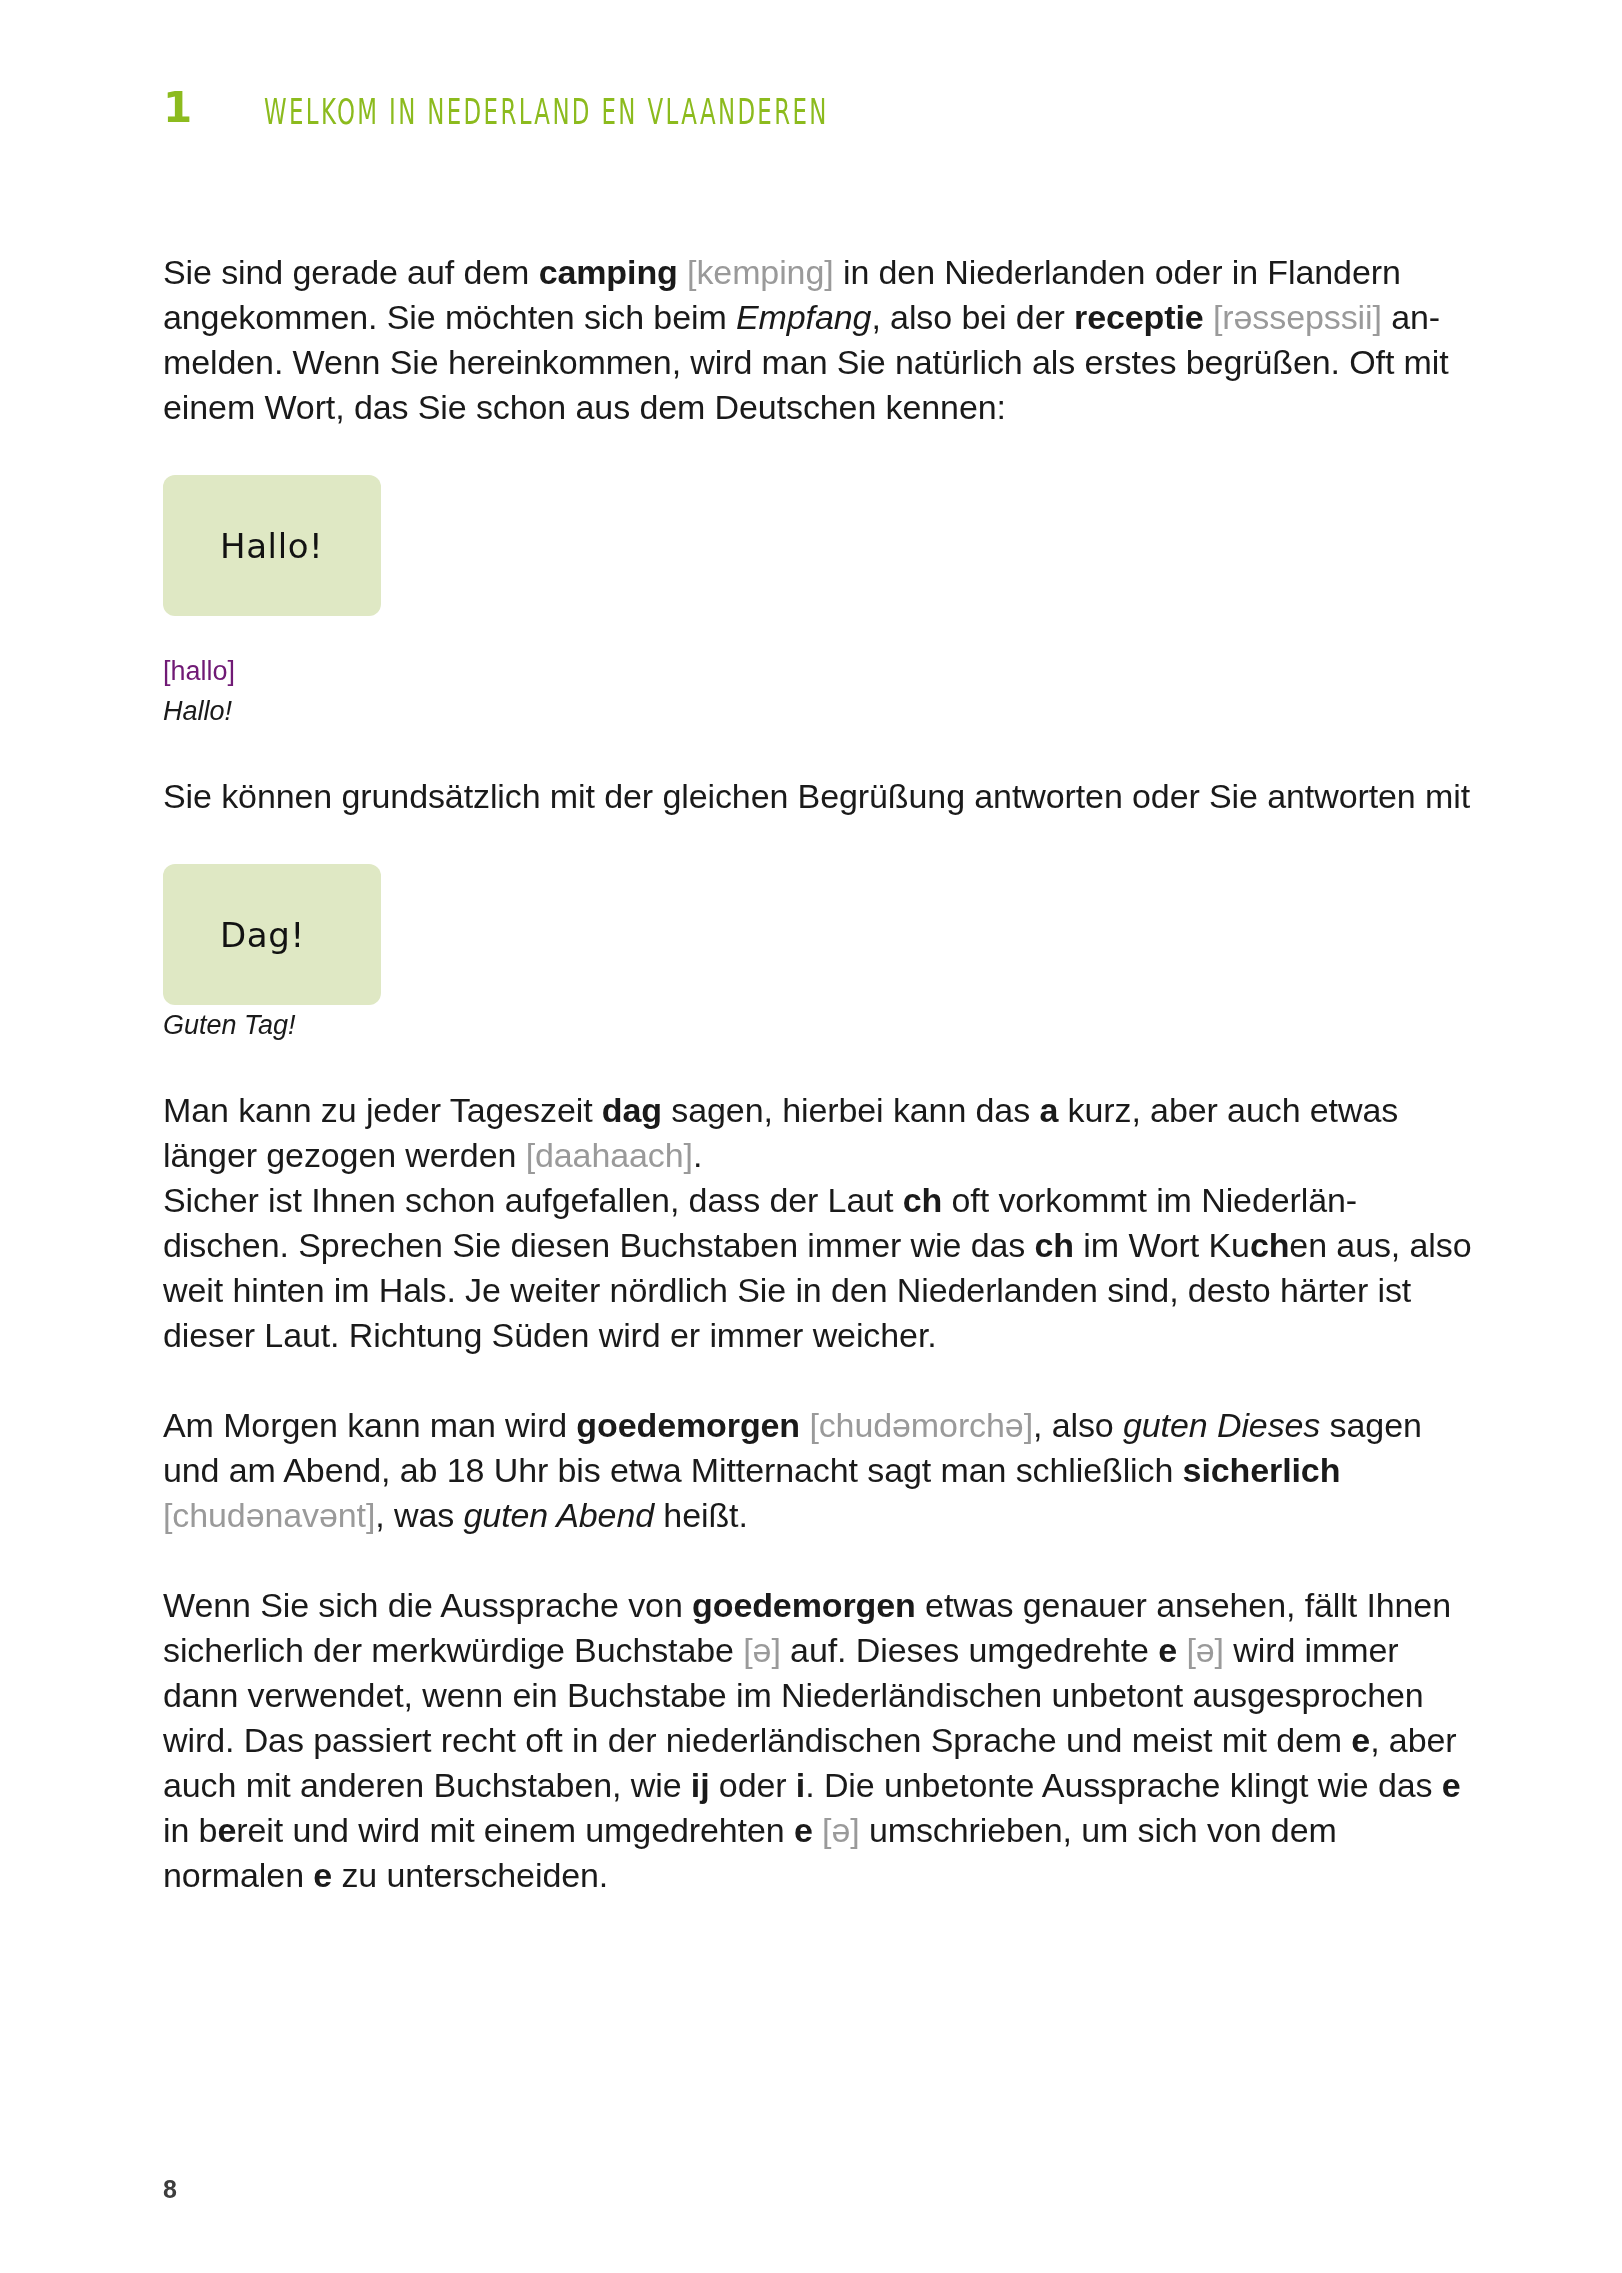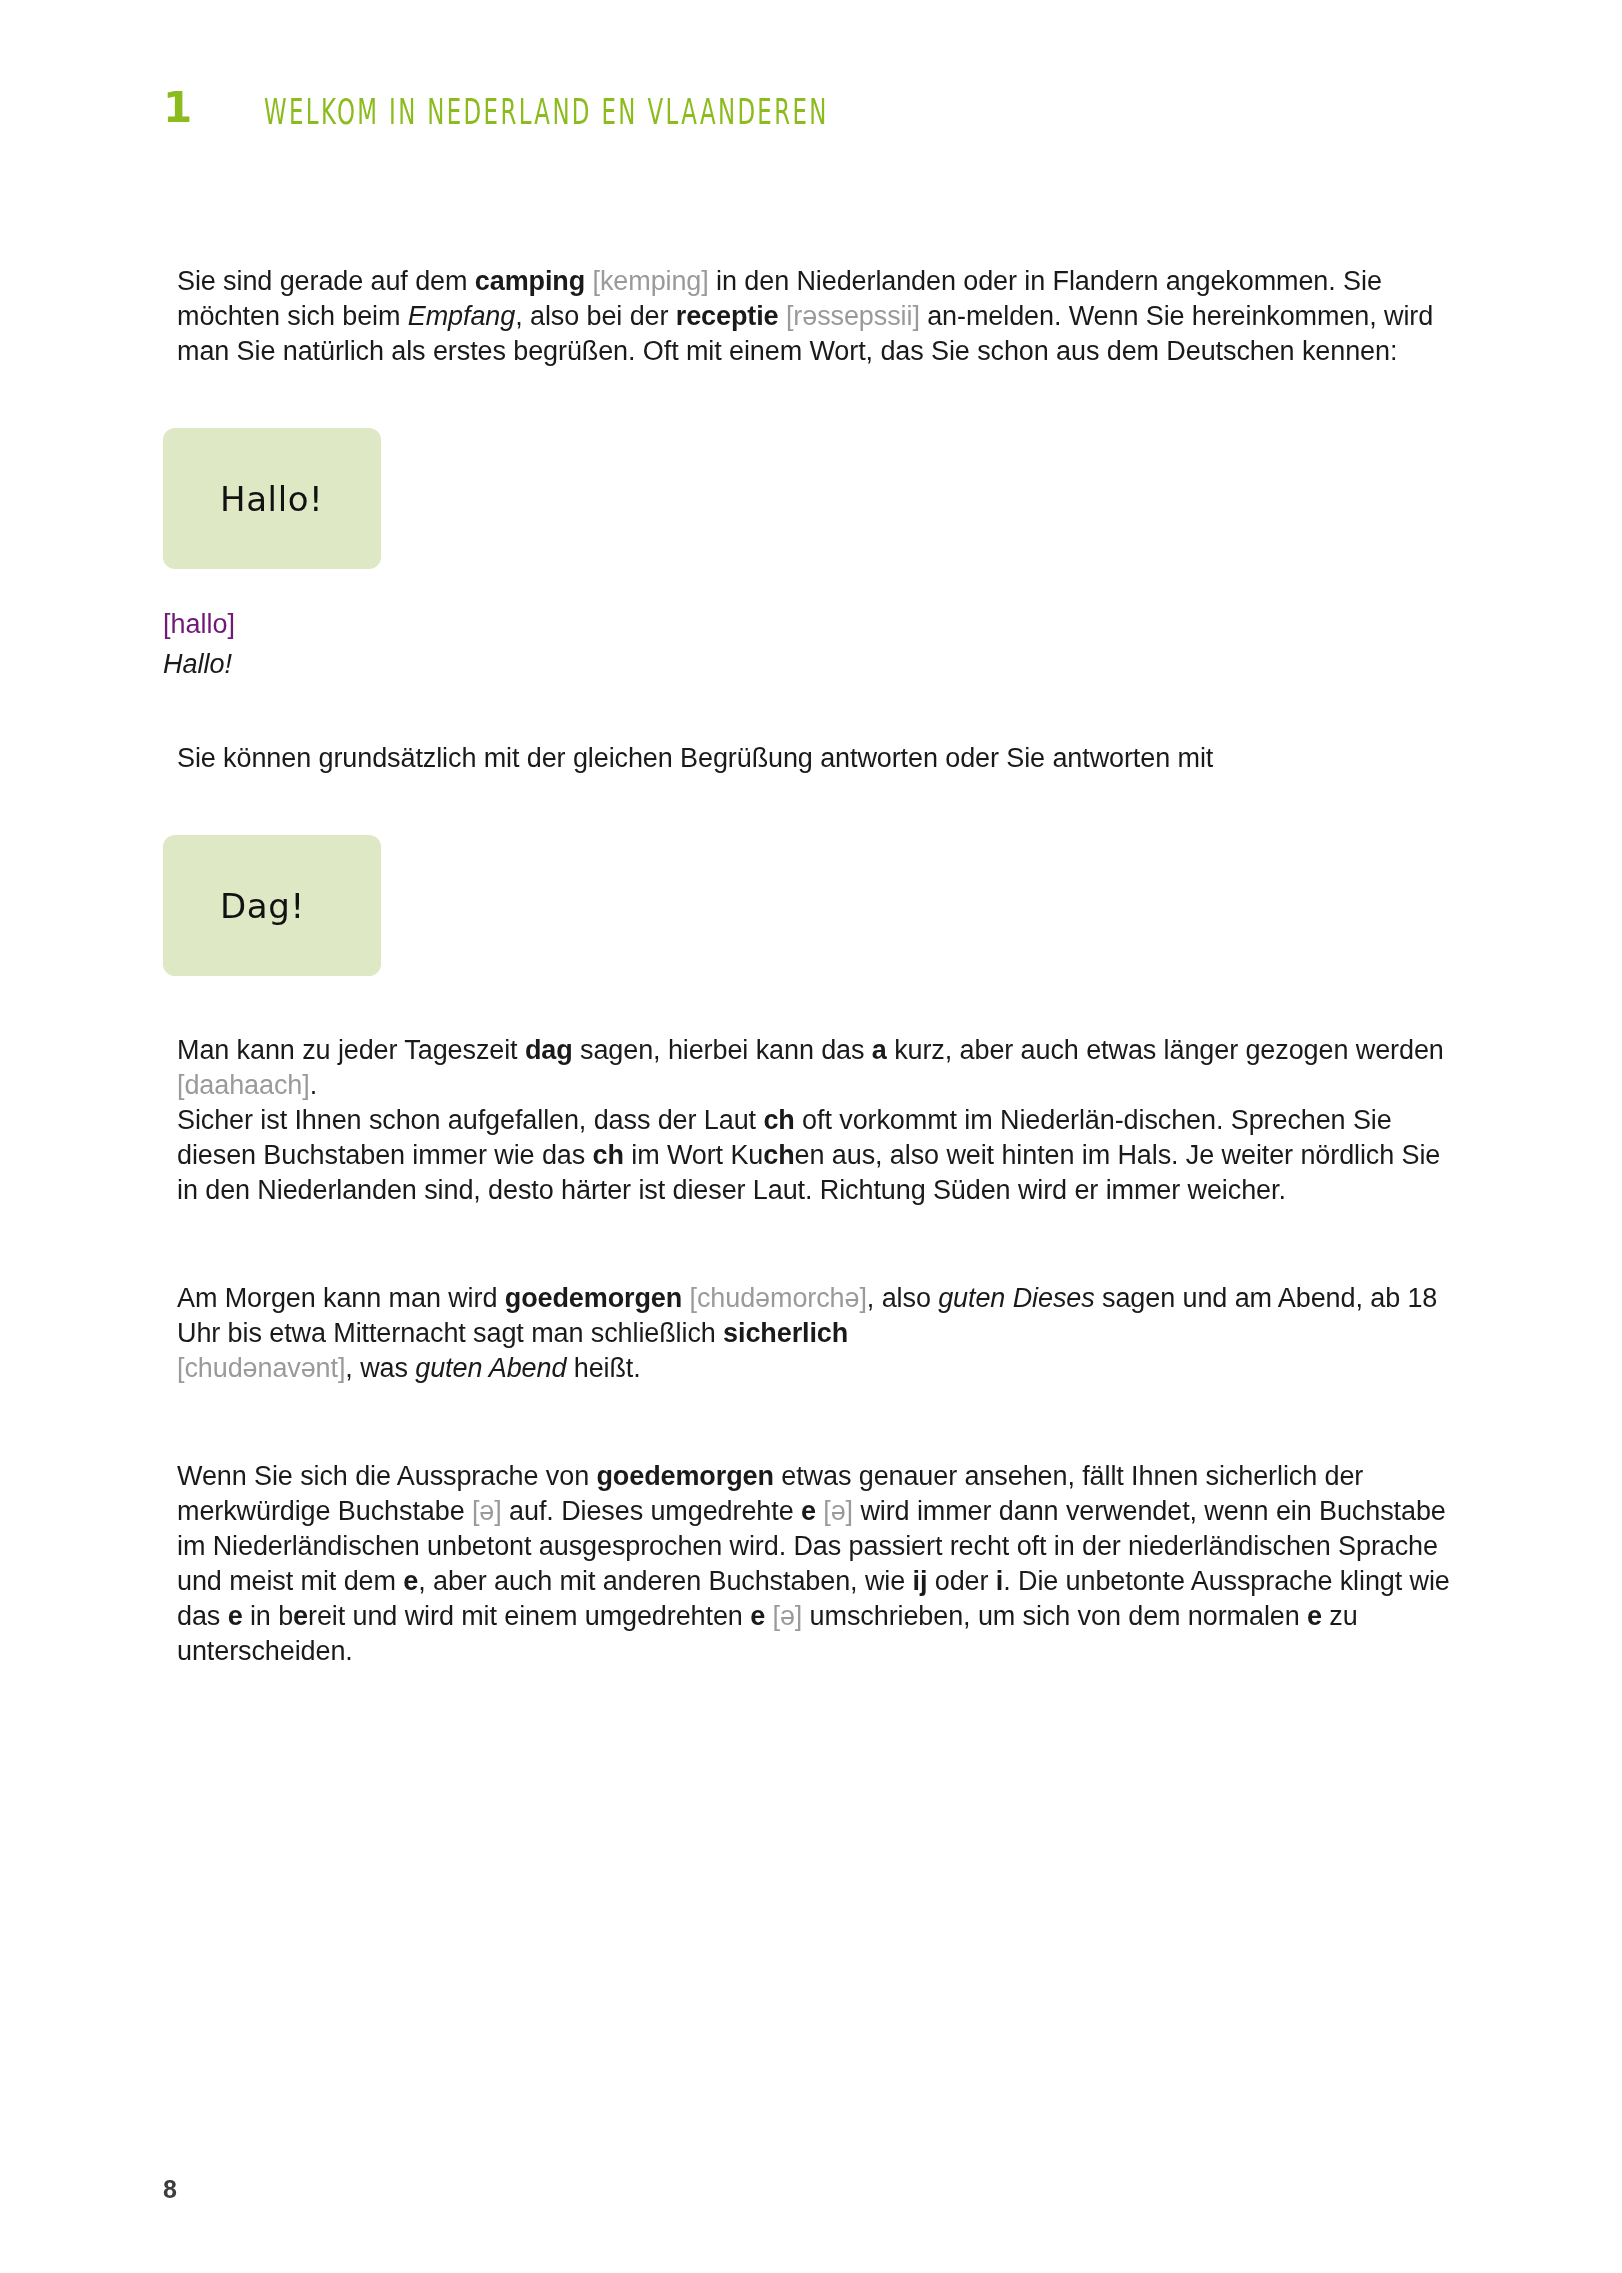--- a/index.html
+++ b/index.html
@@ -47,24 +47,24 @@
   }
 
   
   .content {
     position: absolute;
     top: 250px;
     left: 163px;
     width: 1313px;
   }
   p.body {
-    margin: 14px;
+    margin: 0;
     font-family: "Liberation Sans", sans-serif;
-    font-size: 27px;
-    line-height: 35px;
+    font-size: 34px;
+    line-height: 45px;
     color: #1a1a1a;
     letter-spacing: -0.1px;
   }
   .gap-lg { height: 45px; }
   .gap-md { height: 43px; }
   .gap-para { height: 45px; }
 
   b, .bold { font-weight: 700; }
   i, .ital { font-style: italic; }
   .phon {
@@ -145,20 +145,21 @@
     <div class="gap-md"></div>
 
     <p class="body">Sie können grundsätzlich mit der gleichen Begrüßung antworten oder Sie antworten mit</p>
 
     <div class="gap-lg"></div>
 
     <div class="card-wrap">
       <div class="card">
         <span class="card-text">Dag!</span>
       </div>
+      <p class="card-trans">Guten Tag!</p>
     </div>
 
     <div class="gap-md"></div>
 
     <p class="body"><span>Man kann zu jeder Tageszeit </span><b>dag</b><span> sagen, hierbei kann das </span><b>a</b><span> kurz, aber auch etwas länger gezogen werden </span><span class="phon">[daahaach]</span><span>.</span><br><span>Sicher ist Ihnen schon aufgefallen, dass der Laut </span><b>ch</b><span> oft vorkommt im Niederlän-dischen. Sprechen Sie diesen Buchstaben immer wie das </span><b>ch</b><span> im Wort Ku</span><b>ch</b><span>en aus, also weit hinten im Hals. Je weiter nördlich Sie in den Niederlanden sind, desto härter ist dieser Laut. Richtung Süden wird er immer weicher.</span></p>
 
     <div class="gap-para"></div>
 
     <p class="body"><span>Am Morgen kann man wird </span><b>goedemorgen</b><span class="phon"> [chudəmorchə]</span><span>, also </span><i>guten Dieses</i><span> sagen und am Abend, ab 18 Uhr bis etwa Mitternacht sagt man schließlich </span><b>sicherlich</b><br><span class="phon">[chudənavənt]</span><span>, was </span><i>guten Abend</i><span> heißt.</span></p>
 

